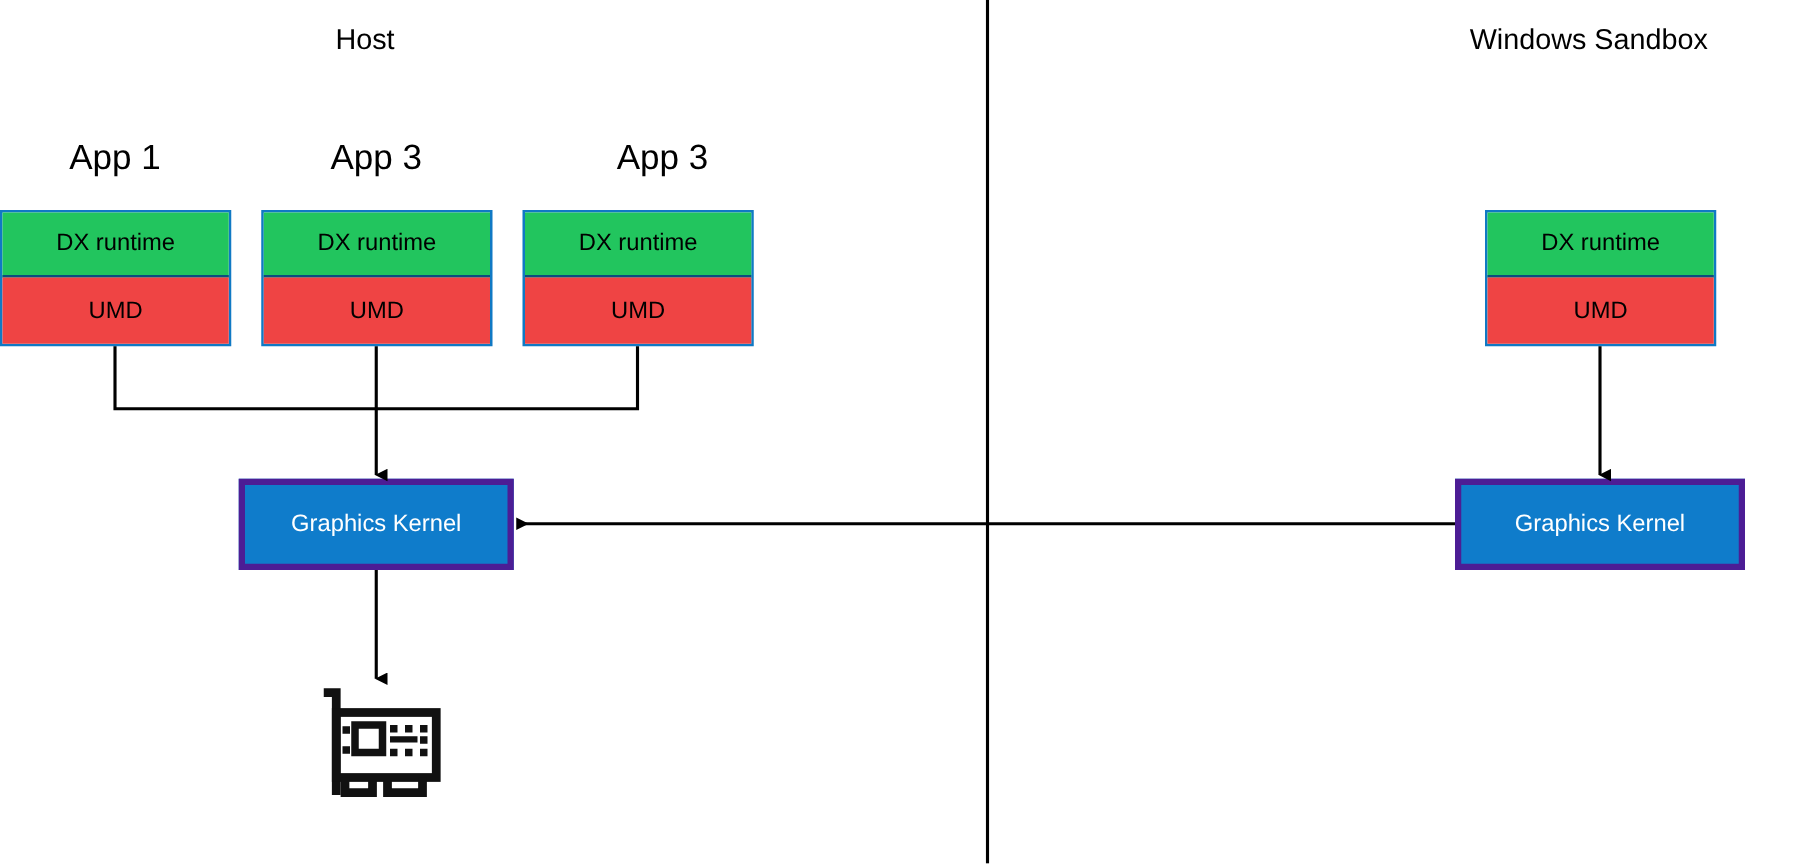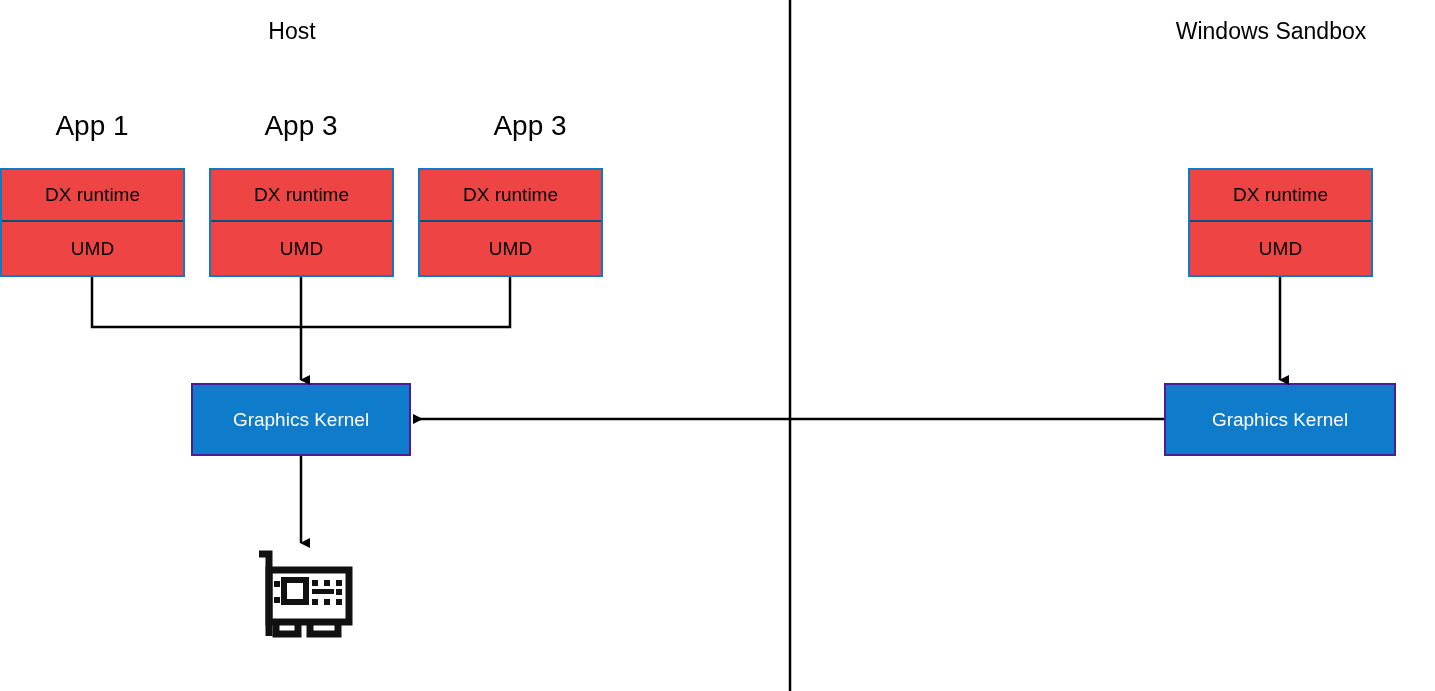--- a/index.html
+++ b/index.html
@@ -60,35 +60,35 @@
   .layer {
     height: 52px;
     display: flex;
     align-items: center;
     justify-content: center;
     font-size: 19px;
     color: #000000;
     box-sizing: border-box;
   }
   .layer-runtime {
-    background: #ef4444;
+    background: #22c55e;
     border-bottom: 2px solid #0A4E7F;
   }
   .layer-umd {
     background: #ef4444;
     height: 53px;
   }
 
   
   .kernel-box {
     position: absolute;
     width: 220px;
     height: 73px;
     background: #0F7CCB;
-    border: 2px solid #4c1d95;
+    border: 5px solid #4c1d95;
     box-sizing: border-box;
     display: flex;
     align-items: center;
     justify-content: center;
     font-size: 19px;
     color: #ffffff;
   }
   #kernel-host    { left: 191px;  top: 383px; }
   #kernel-sandbox { left: 1164px; top: 383px; width: 232px; }
 

